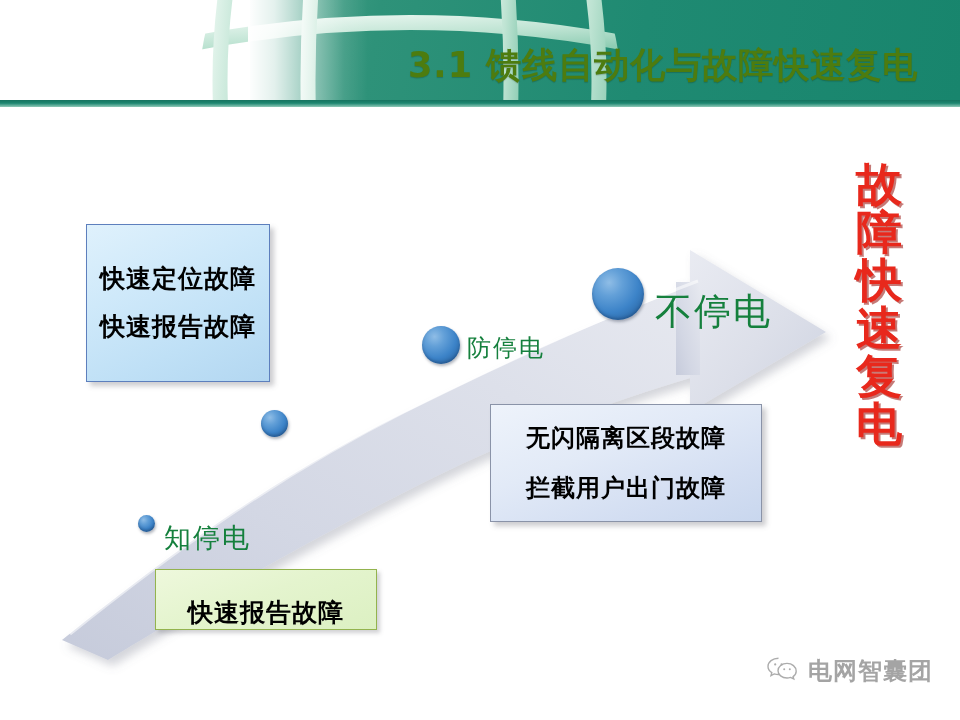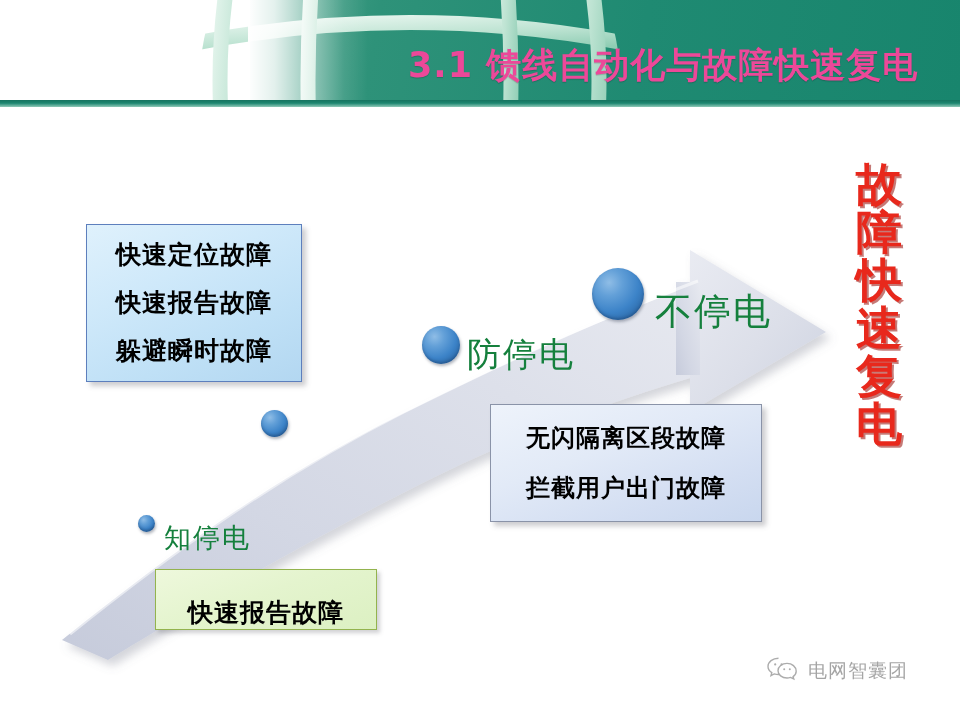--- a/index.html
+++ b/index.html
@@ -67,21 +67,21 @@
     height: 2px;
     background: #ffffff;
   }
 
   .slide-title {
     position: absolute;
     left: 408px;
     top: 42px;
     font-size: 35px;
     font-weight: bold;
-    color: #ec4899;
+    color: #4d7c0f;
     letter-spacing: 1px;
     white-space: nowrap;
     text-shadow: 0 1px 1px rgba(0,0,0,0.18);
   }
 
   
   .arrow-layer {
     position: absolute;
     left: 0;
     top: 100px;
@@ -119,21 +119,21 @@
     align-items: center;
     justify-content: center;
   }
   .blue-box .line {
     color: #000000;
     font-weight: bold;
     white-space: nowrap;
     letter-spacing: 1px;
   }
 
-  .box-a { left: 86px; top: 224px; width: 216px; height: 158px; }
+  .box-a { left: 86px; top: 224px; width: 184px; height: 158px; }
   .box-a .line { font-size: 25px; line-height: 48px; }
 
   .box-b {
     left: 490px; top: 404px; width: 272px; height: 118px;
     border: 1px solid #8a93a8;
     background: linear-gradient(160deg, #eef3fb 0%, #e2eaf7 40%, #d3def2 75%, #c9d7ee 100%);
   }
   .box-b .line { font-size: 24px; line-height: 50px; }
 
   .green-box {
@@ -178,24 +178,25 @@
   .watermark {
     position: absolute;
     left: 766px;
     top: 655px;
     display: flex;
     align-items: center;
     gap: 8px;
     opacity: 0.62;
   }
   .watermark .wm-text {
-    font-size: 19px;
+    font-size: 24px;
     color: #6e6e6e;
     letter-spacing: 1px;
     white-space: nowrap;
+    font-weight: bold;
   }
 </style>
 </head>
 <body>
 
 <div id="slide">
 
   <div class="header-band">
     <div class="header-green"></div>
 
@@ -282,27 +283,26 @@
       <path d="M 70,534 C 160,462 270,380 404,312 C 512,258 600,218 698,181" fill="none" stroke="#ffffff" stroke-opacity="0.55" stroke-width="3"></path>
     </svg>
   </div>
 
   <div class="sphere" style="left:138px; top:515px; width:17px; height:17px;"></div>
   <div class="sphere" style="left:261px; top:410px; width:27px; height:27px;"></div>
   <div class="sphere" style="left:422px; top:326px; width:38px; height:38px;"></div>
   <div class="sphere" style="left:592px; top:268px; width:52px; height:52px;"></div>
 
   <div class="node-label" style="left:164px; top:520px; font-size:27px;">知停电</div>
-  <div class="node-label" style="left:467px; top:332px; font-size:34px;">防停电</div>
+  <div class="node-label" style="left:467px; top:332px; font-size:24px;">防停电</div>
   <div class="node-label" style="left:655px; top:287px; font-size:37px;">不停电</div>
 
   <div class="blue-box box-a">
     <div class="line">快速定位故障</div>
     <div class="line">快速报告故障</div>
-    <div class="line">躲避瞬时故障</div>
   </div>
 
   <div class="blue-box box-b">
     <div class="line">无闪隔离区段故障</div>
     <div class="line">拦截用户出门故障</div>
   </div>
 
   <div class="green-box">
     <div class="line">快速报告故障</div>
   </div>

